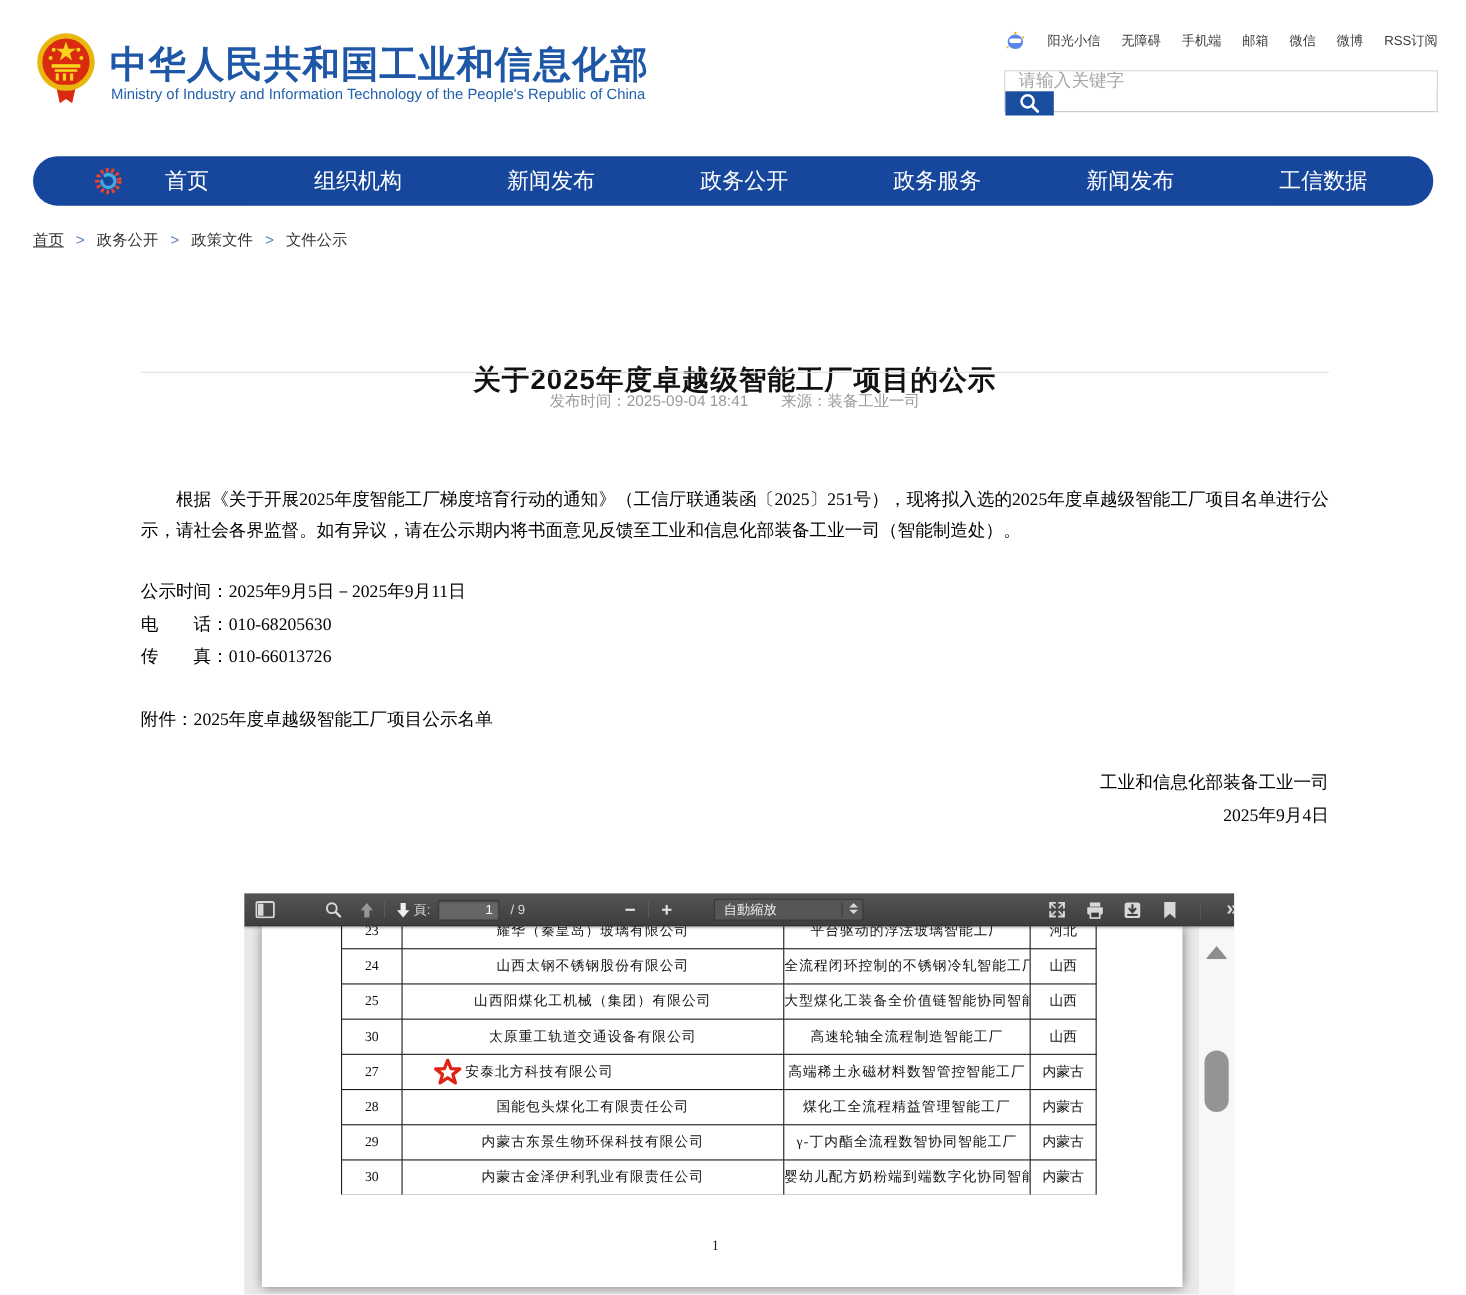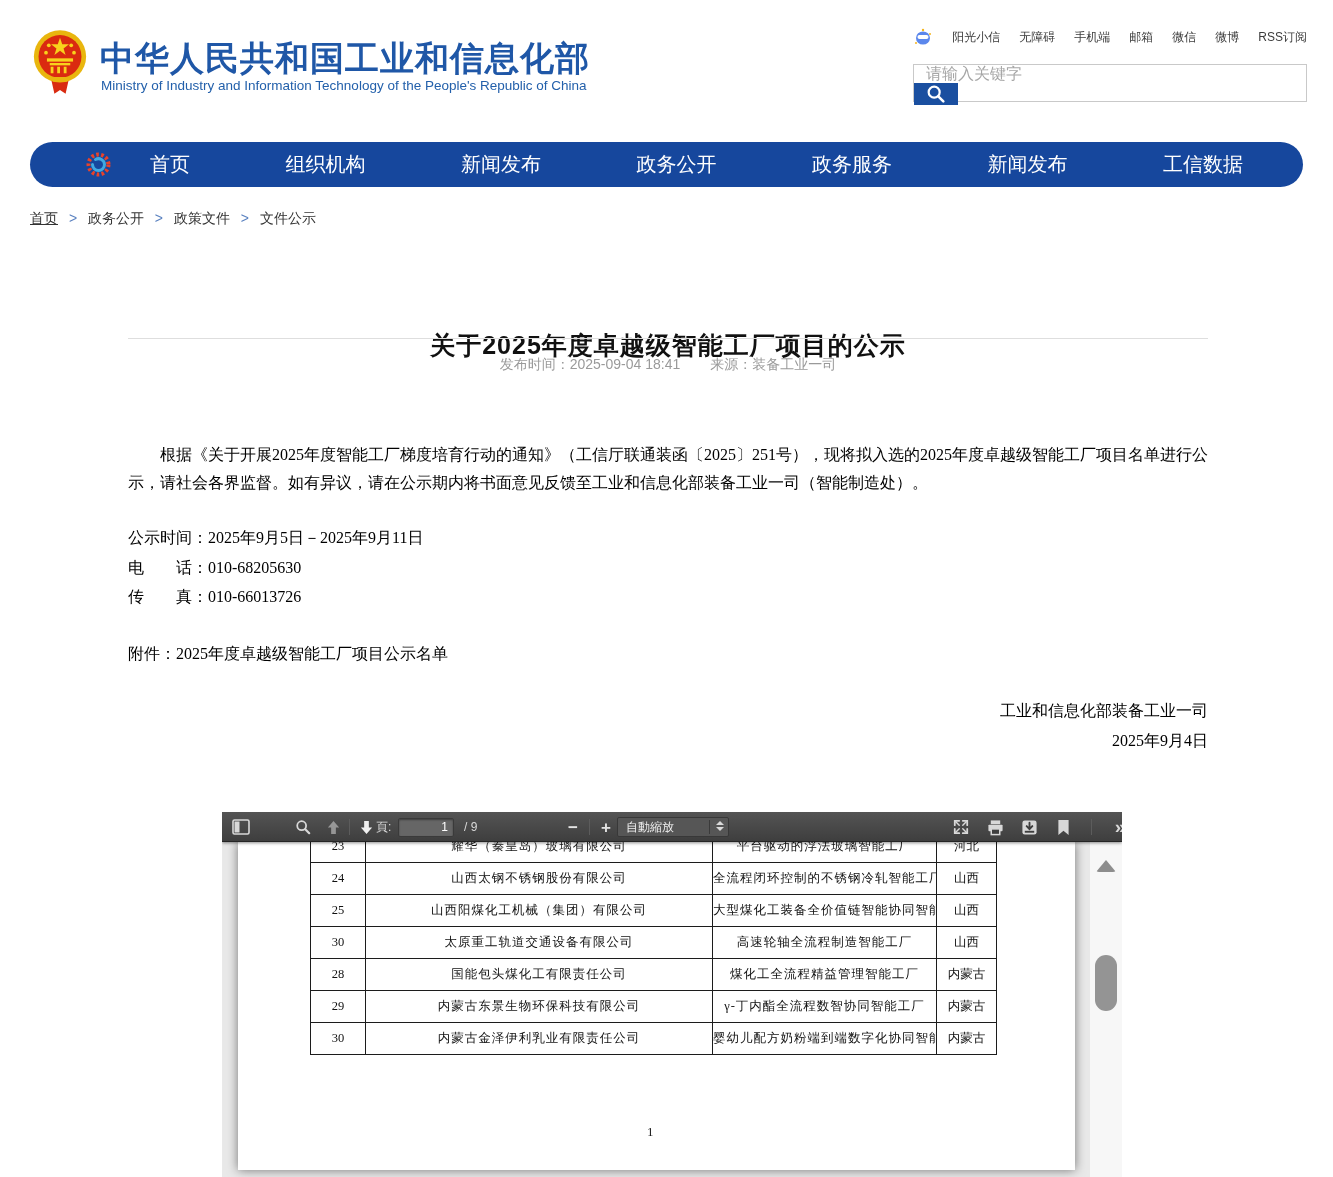--- a/index.html
+++ b/index.html
@@ -63,23 +63,23 @@
                  background:linear-gradient(#545454,#3e3e3e); border-bottom:1px solid #252525;
                  box-shadow:0 1px 3px rgba(0,0,0,.45); z-index:5; }
   .tb { position:absolute; top:0; height:30px; display:flex; align-items:center; }
   .tb-btn { width:22px; height:22px; display:flex; align-items:center; justify-content:center;
             cursor:pointer; border-radius:2px; }
   .tb-sep { width:1px; height:16px; background:#2c2c2c; border-right:1px solid #5c5c5c; margin:0 5px; }
   .tb-label { color:#d9d9d9; font-size:12px; }
   .page-input { width:56px; height:19px; background:#666; border:1px solid #3a3a3a;
                 box-shadow:inset 0 1px 2px rgba(0,0,0,.4); color:#fff; font-size:12px;
                 text-align:right; padding-right:5px; outline:none; border-radius:2px; }
-  .zoom-select { position:relative; width:112px; height:20px; background:#565656;
+  .zoom-select { position:relative; width:136px; height:20px; background:#565656;
                  border:1px solid #383838; border-radius:2px; color:#efefef; font-size:12px;
-                 display:flex; align-items:center; padding-left:8px; cursor:pointer; }
+                 display:flex; align-items:center; padding-left:8px; cursor:pointer;margin-left:32px; }
   .zs-arrows { position:absolute; right:4px; top:3px; display:flex; flex-direction:column; gap:2px; }
   .zs-arrows i { display:block; width:0; height:0; border-left:4px solid transparent;
                  border-right:4px solid transparent; }
   .zs-up { border-bottom:4px solid #d9d9d9; }
   .zs-down { border-top:4px solid #d9d9d9; }
   .zs-line { position:absolute; right:18px; top:2px; bottom:2px; width:1px; background:#3a3a3a; }
   .minus-plus { color:#e3e3e3; font-size:17px; font-weight:bold; line-height:1; }
 
   .pdf-page { position:absolute; left:16px; top:30px; width:837px; height:328px; background:#fff;
               box-shadow:0 0 10px rgba(0,0,0,.5); }
@@ -318,20 +318,28 @@
               <td class="c-project">大型煤化工装备全价值链智能协同智能工厂</td>
               <td class="c-prov">山西</td>
             </tr>
             <tr>
               <td class="c-no">30</td>
               <td class="c-company"><span>太原重工轨道交通设备有限公司</span></td>
               <td class="c-project">高速轮轴全流程制造智能工厂</td>
               <td class="c-prov">山西</td>
             </tr>
             <tr>
+              <td class="c-no">27</td>
+              <td class="c-company starred"><span class="star-wrap"><svg viewBox="0 0 26 26" width="26" height="26">
+                    <path d="M13 2 L16 9.5 L24 9.8 L17.7 14.7 L20 22.5 L13 17.8 L6 22.5 L8.3 14.7 L2 9.8 L10 9.5 Z" fill="#ffffff" stroke="#e02413" stroke-width="3" stroke-linejoin="round"></path>
+                  </svg></span><span>安泰北方科技有限公司</span></td>
+              <td class="c-project">高端稀土永磁材料数智管控智能工厂</td>
+              <td class="c-prov">内蒙古</td>
+            </tr>
+            <tr>
               <td class="c-no">28</td>
               <td class="c-company"><span>国能包头煤化工有限责任公司</span></td>
               <td class="c-project">煤化工全流程精益管理智能工厂</td>
               <td class="c-prov">内蒙古</td>
             </tr>
             <tr>
               <td class="c-no">29</td>
               <td class="c-company"><span>内蒙古东景生物环保科技有限公司</span></td>
               <td class="c-project">γ-丁内酯全流程数智协同智能工厂</td>
               <td class="c-prov">内蒙古</td>

